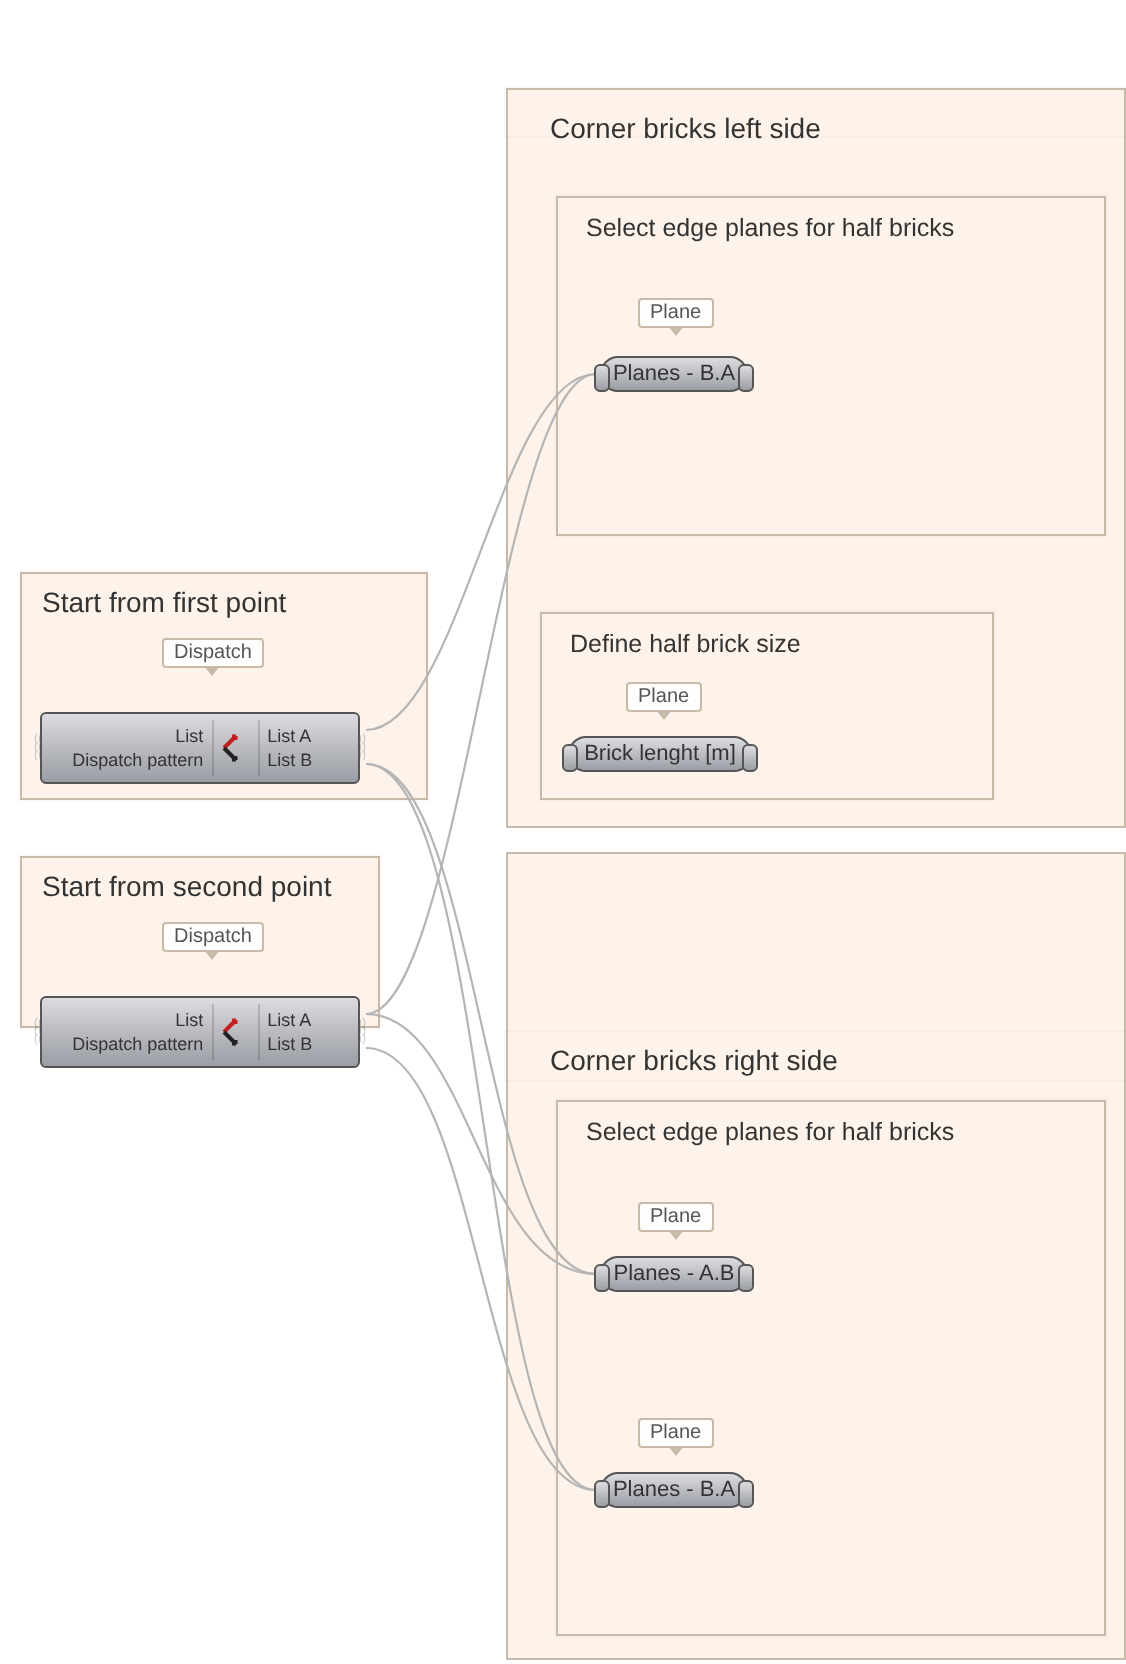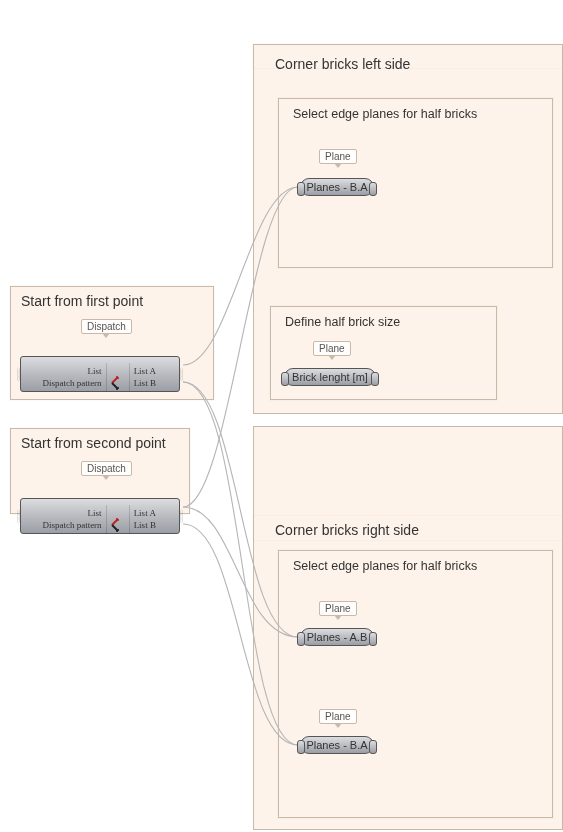--- a/index.html
+++ b/index.html
@@ -71,24 +71,23 @@
 
   
   .component {
     position: absolute;
     height: 36px;
     background: linear-gradient(to bottom, #dcdde0 0%, #b9bbc0 50%, #9b9ea5 100%);
     border: 1px solid #555;
     border-radius: 3px;
     box-sizing: border-box;
     display: flex;
-    align-items: flex-end;
+    align-items: center;
     color: #333;
     z-index: 5;
-    font-family: Liberation Serif, serif;
   }
   .component .inputs, .component .outputs {
     display: flex;
     flex-direction: column;
     justify-content: space-around;
     font-size: 9px;
     padding: 2px 0;
   }
   .component .inputs .port, .component .outputs .port {
     padding: 0 4px;

